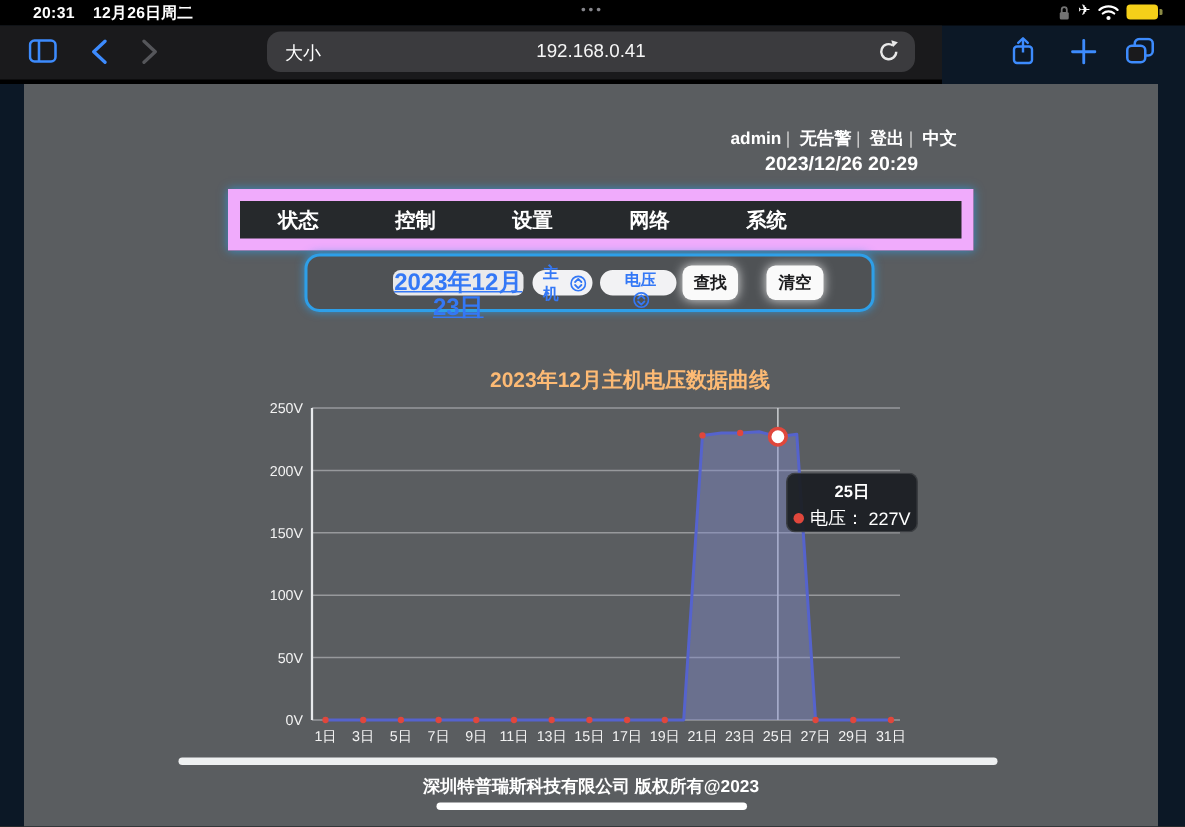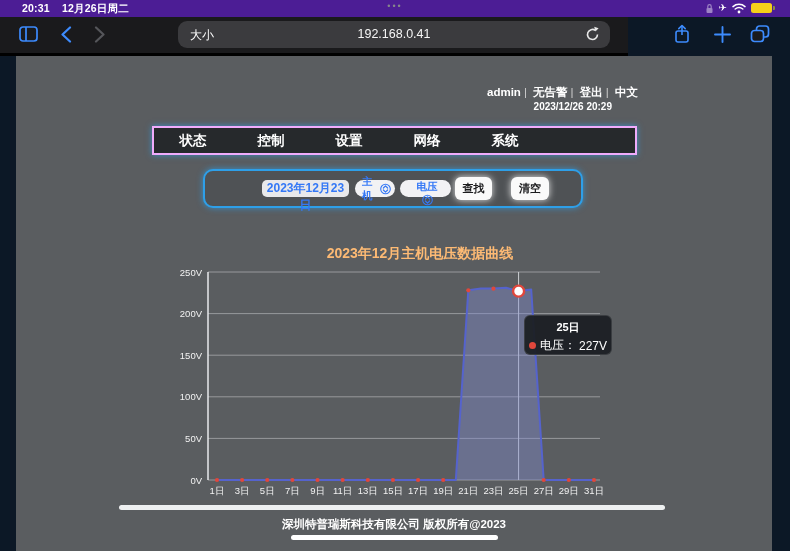--- a/index.html
+++ b/index.html
@@ -2,47 +2,47 @@
 <html><head>
 <meta charset="utf-8">
 <style>
   html,body{margin:0;padding:0;background:#222;}
   .canvas{
     position:relative;width:790px;height:551px;overflow:hidden;
     background:#0c1826;font-family:"Liberation Sans",sans-serif;
     -webkit-font-smoothing:antialiased;
   }
   
-  .status-bar{position:absolute;left:0;top:0;width:790px;height:17px;background:#4c1d95;color:#fff;}
+  .status-bar{position:absolute;left:0;top:0;width:790px;height:17px;background:#000000;color:#fff;}
   .status-left{position:absolute;left:22px;top:2px;font-size:10.5px;font-weight:700;letter-spacing:.2px;}
   .status-left .sp{margin-left:9px;}
   .status-dots{position:absolute;left:0;right:0;top:1px;text-align:center;color:#86868c;font-size:9px;letter-spacing:2px;}
   .status-icons{position:absolute;right:18px;top:2px;display:flex;align-items:center;gap:5px;height:12px;}
   .battery{width:21px;height:10px;border-radius:2.5px;background:#f5d019;position:relative;}
   .battery:after{content:"";position:absolute;right:-3px;top:3px;width:2px;height:4px;background:#8b8b45;border-radius:0 1px 1px 0;}
   
   .toolbar{position:absolute;left:0;top:17px;width:628px;height:36px;background:#1a1a1c;border-bottom:3px solid #000;}
   .tb-icon{position:absolute;top:7px;width:20px;height:20px;display:flex;align-items:center;justify-content:center;}
   .url-pill{position:absolute;left:178px;top:4px;width:432px;height:27px;background:#3b3b3e;border-radius:9px;color:#f2f2f2;}
   .url-size{position:absolute;left:12px;top:6px;font-size:12px;color:#fff;}
   .url-text{position:absolute;left:0;right:0;top:6px;text-align:center;font-size:12.5px;color:#f5f5f5;}
   .url-reload{position:absolute;right:8px;top:4px;width:19px;height:19px;}
   
   .page{position:absolute;left:16px;top:56px;width:756px;height:531px;background:#5a5d60;}
   .user-bar{position:absolute;right:134px;top:29px;text-align:right;color:#fff;font-size:11.5px;font-weight:700;}
   .user-bar .sep{color:#cfcfcf;font-weight:400;margin:0 3px;}
-  .user-datetime{position:absolute;right:160px;top:45px;color:#fff;font-size:10px;font-weight:600;}
+  .user-datetime{position:absolute;right:160px;top:45px;color:#fff;font-size:13px;font-weight:600;}
   .nav-bar{position:absolute;left:136px;top:70px;width:481px;height:25px;background:#26292c;
-    border:2px solid #f0abfc;box-shadow:0 0 6px rgba(46,159,232,.75);display:flex;align-items:center;}
+    border:8px solid #f0abfc;box-shadow:0 0 6px rgba(46,159,232,.75);display:flex;align-items:center;}
   .nav-tab{width:78px;text-align:center;color:#fff;font-size:13.5px;font-weight:700;cursor:pointer;}
   .filter-bar{position:absolute;left:187px;top:113px;width:380px;height:39px;background:#4f5255;
     border:2px solid #2e9fe8;border-radius:10px;box-shadow:0 0 6px rgba(46,159,232,.75);
     display:flex;align-items:center;padding-left:57px;box-sizing:border-box;}
   .date-btn{width:87px;height:17px;background:#e9e9eb;border-radius:5px;color:#3478f6;
-    font-size:12px;font-weight:700;text-align:center;line-height:17px;margin-right:6px;}
+    font-size:16px;font-weight:700;text-align:center;line-height:17px;margin-right:6px;text-decoration:underline;}
   .select-pill{height:17px;background:#f2f2f4;border-radius:9px;color:#3478f6;font-size:10.5px;font-weight:700;
     display:flex;align-items:center;justify-content:space-between;padding:0 4px 0 7px;box-sizing:border-box;}
   .pill-device{width:40px;margin-right:5px;}
   .pill-metric{width:51px;margin-right:4px;flex-direction:column;}
   .wbtn{height:23px;background:#fafafa;border-radius:6px;color:#1c1c1e;font-size:11px;font-weight:700;
     display:flex;align-items:center;justify-content:center;box-shadow:0 0 7px rgba(255,255,255,.85);}
   .btn-search{width:37px;margin-right:19px;}
   .btn-clear{width:38px;}
   .chart-title{position:absolute;left:144px;top:189px;width:520px;text-align:center;color:#fdba74;
     font-size:14px;font-weight:700;}

